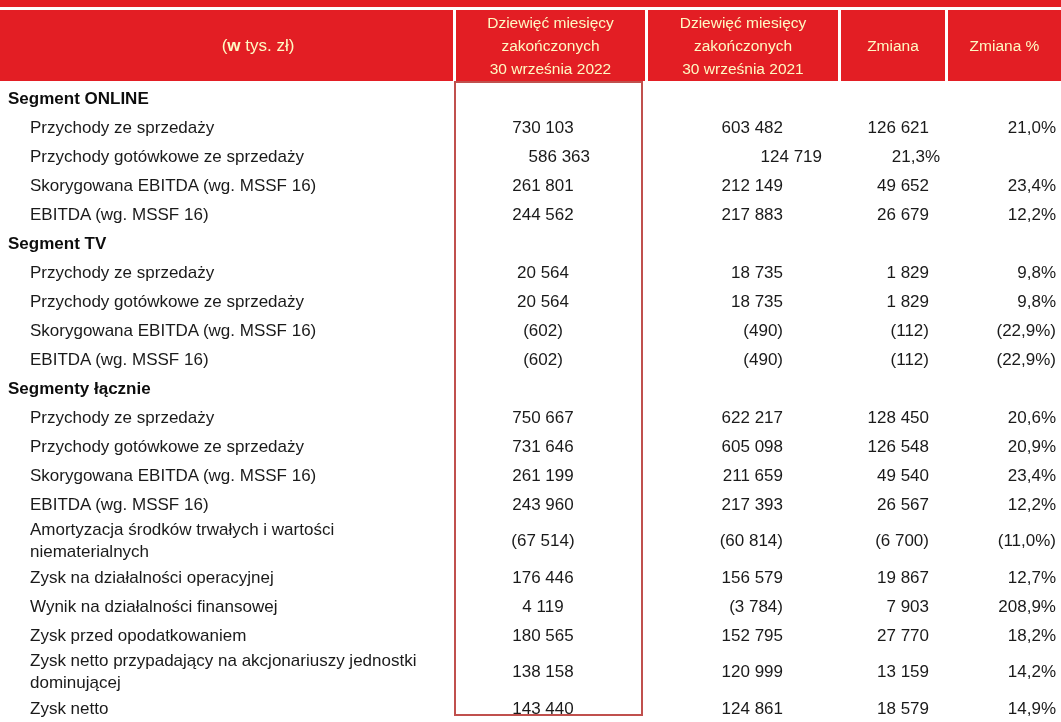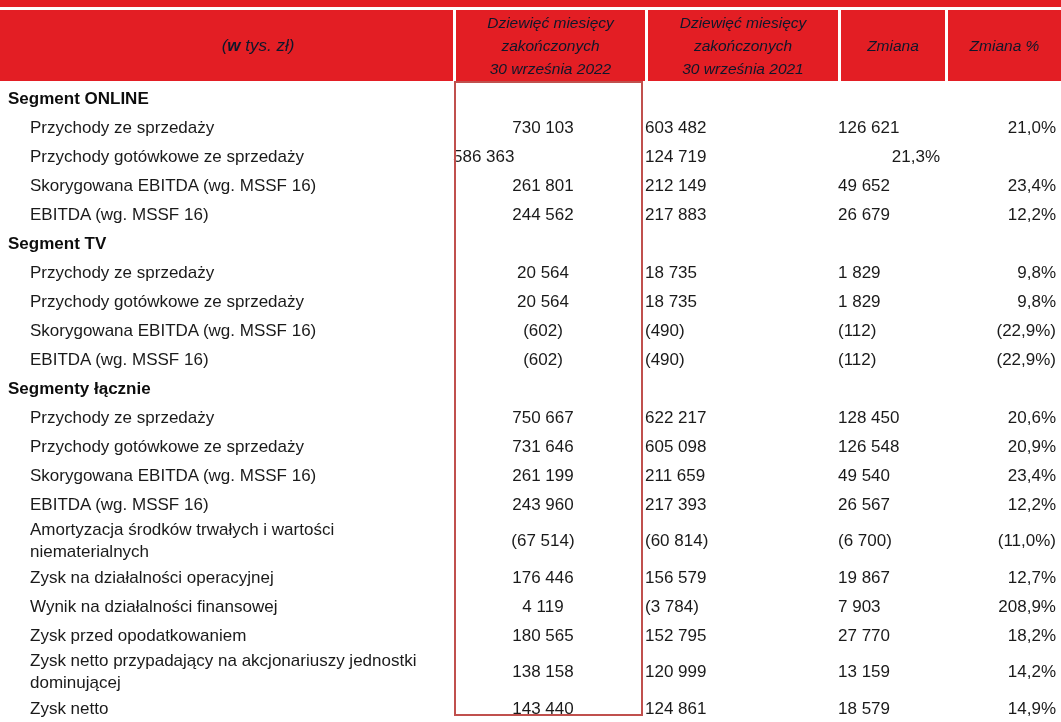--- a/index.html
+++ b/index.html
@@ -19,29 +19,28 @@
   }
   .top-bar{height:7px;background:var(--red);}
   .top-gap{height:3px;background:#fff;}
   .header-row{
     display:grid;
     grid-template-columns:453px 192px 193px 107px 116px;
     height:71px;
   }
   .hcell{
     background:var(--red);
-    color:#0f172a;
+    color:#fef9c3;
     display:flex;
     flex-direction:column;
     align-items:center;
     justify-content:center;
     font-size:15.5px;
     line-height:23px;
     text-align:center;
-    font-style:italic;
   }
   .hcell + .hcell{border-left:3px solid #fff;}
   .hlabel{font-size:17px;padding-left:52px;}
   .hline{white-space:pre;margin-left:11px;}
   .hline .b{font-weight:bold;}
   .tbody{position:relative;padding-top:3px;}
   .row{
     display:grid;
     grid-template-columns:453px 192px 193px 107px 116px;
     min-height:29px;
@@ -57,22 +56,22 @@
     padding-right:8px;
     line-height:22px;
     white-space:normal;
   }
   .row.section .c0{
     padding-left:8px;
     font-weight:bold;
     color:#0d0d0d;
   }
   .c1{text-align:center;padding-right:12px;}
-  .c2{text-align:left;padding-right:55px;}
-  .c3{text-align:left;padding-right:16px;}
+  .c2{text-align:right;padding-right:55px;}
+  .c3{text-align:right;padding-right:16px;}
   .c4{text-align:right;padding-right:5px;}
   .highlight-box{
     position:absolute;
     left:454px;
     top:81px;
     width:189px;
     height:635px;
     border:2px solid var(--box);
     pointer-events:none;
   }

